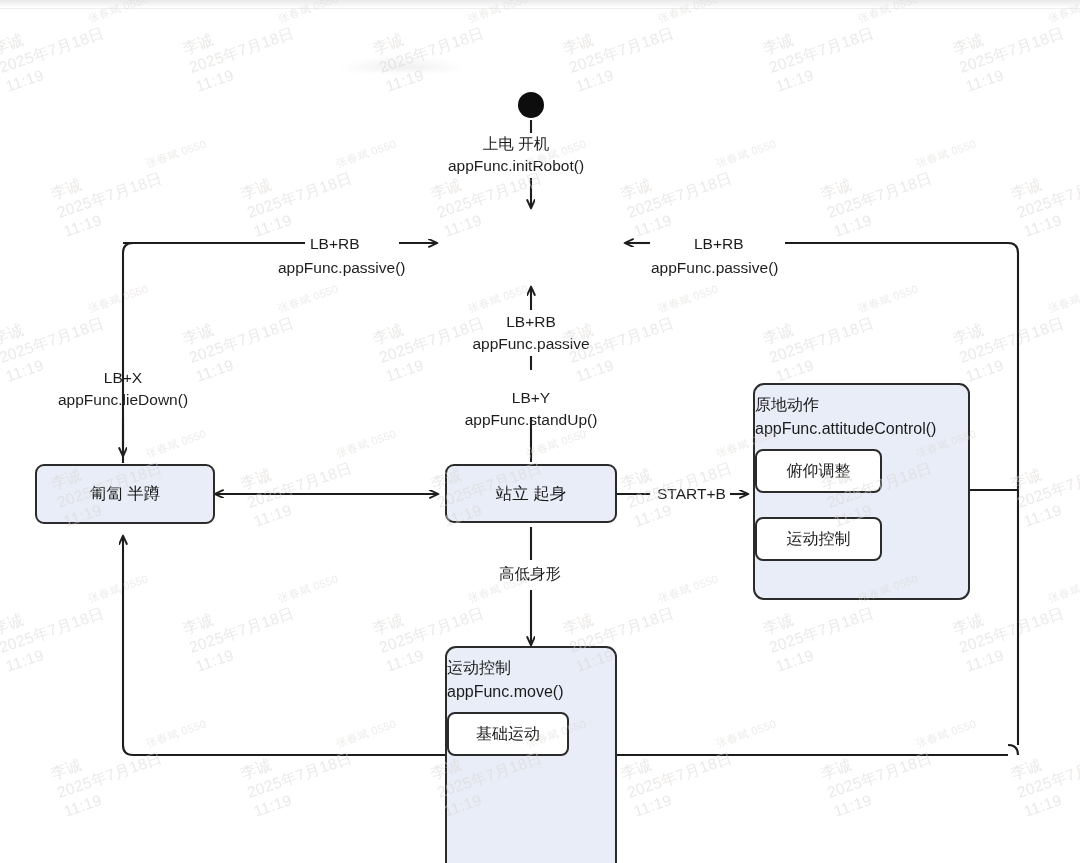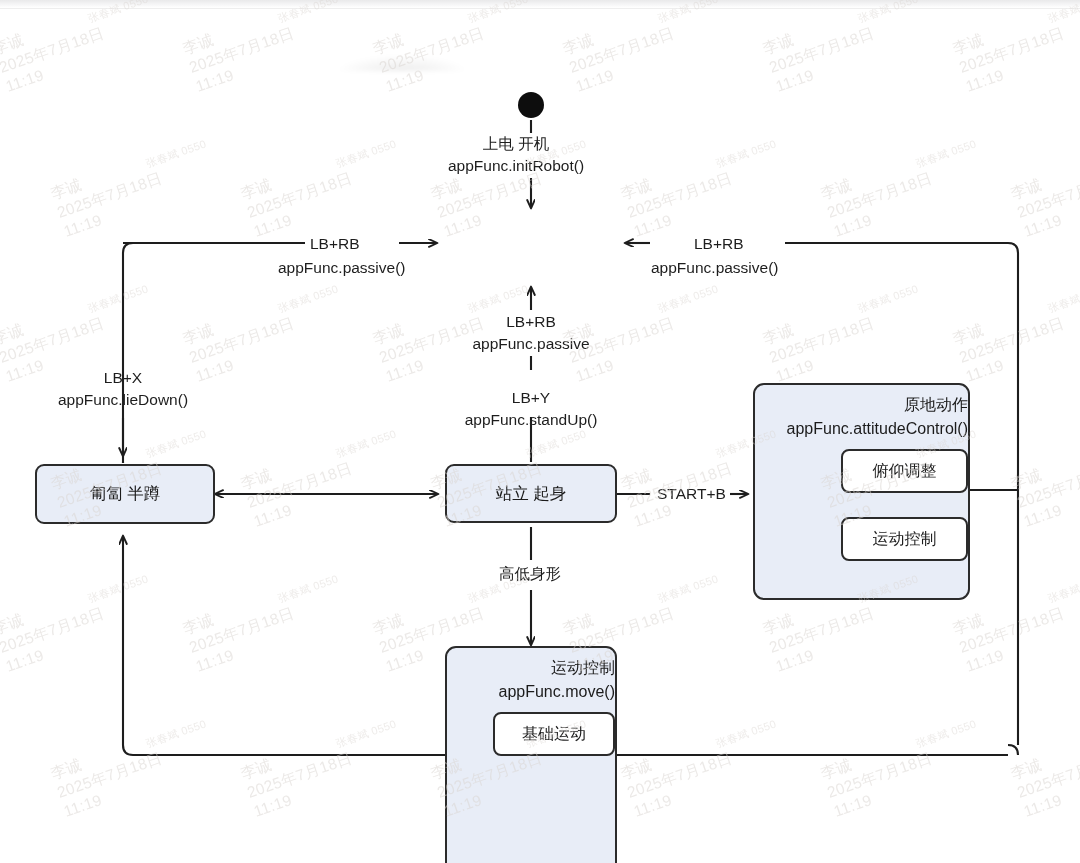--- a/index.html
+++ b/index.html
@@ -66,21 +66,21 @@
   .node .ln { font-size: 16.5px; line-height: 1.45; white-space: nowrap; }
   .panel {
     position: absolute;
     box-sizing: border-box;
     background: #e8edf7;
     border: 2px solid #2b2b2b;
     border-radius: 11px;
     z-index: 3;
     display: flex;
     flex-direction: column;
-    align-items: flex-end;
+    align-items: flex-start;
   }
   .panel .ptitle { font-size: 16px; line-height: 1.5; text-align: center; color: #1b1b1b; white-space: nowrap; }
   .sub {
     box-sizing: border-box;
     background: #ffffff;
     border: 2px solid #2b2b2b;
     border-radius: 8px;
     display: flex; align-items: center; justify-content: center;
     font-size: 16px; color: #1b1b1b; white-space: nowrap;
   }

